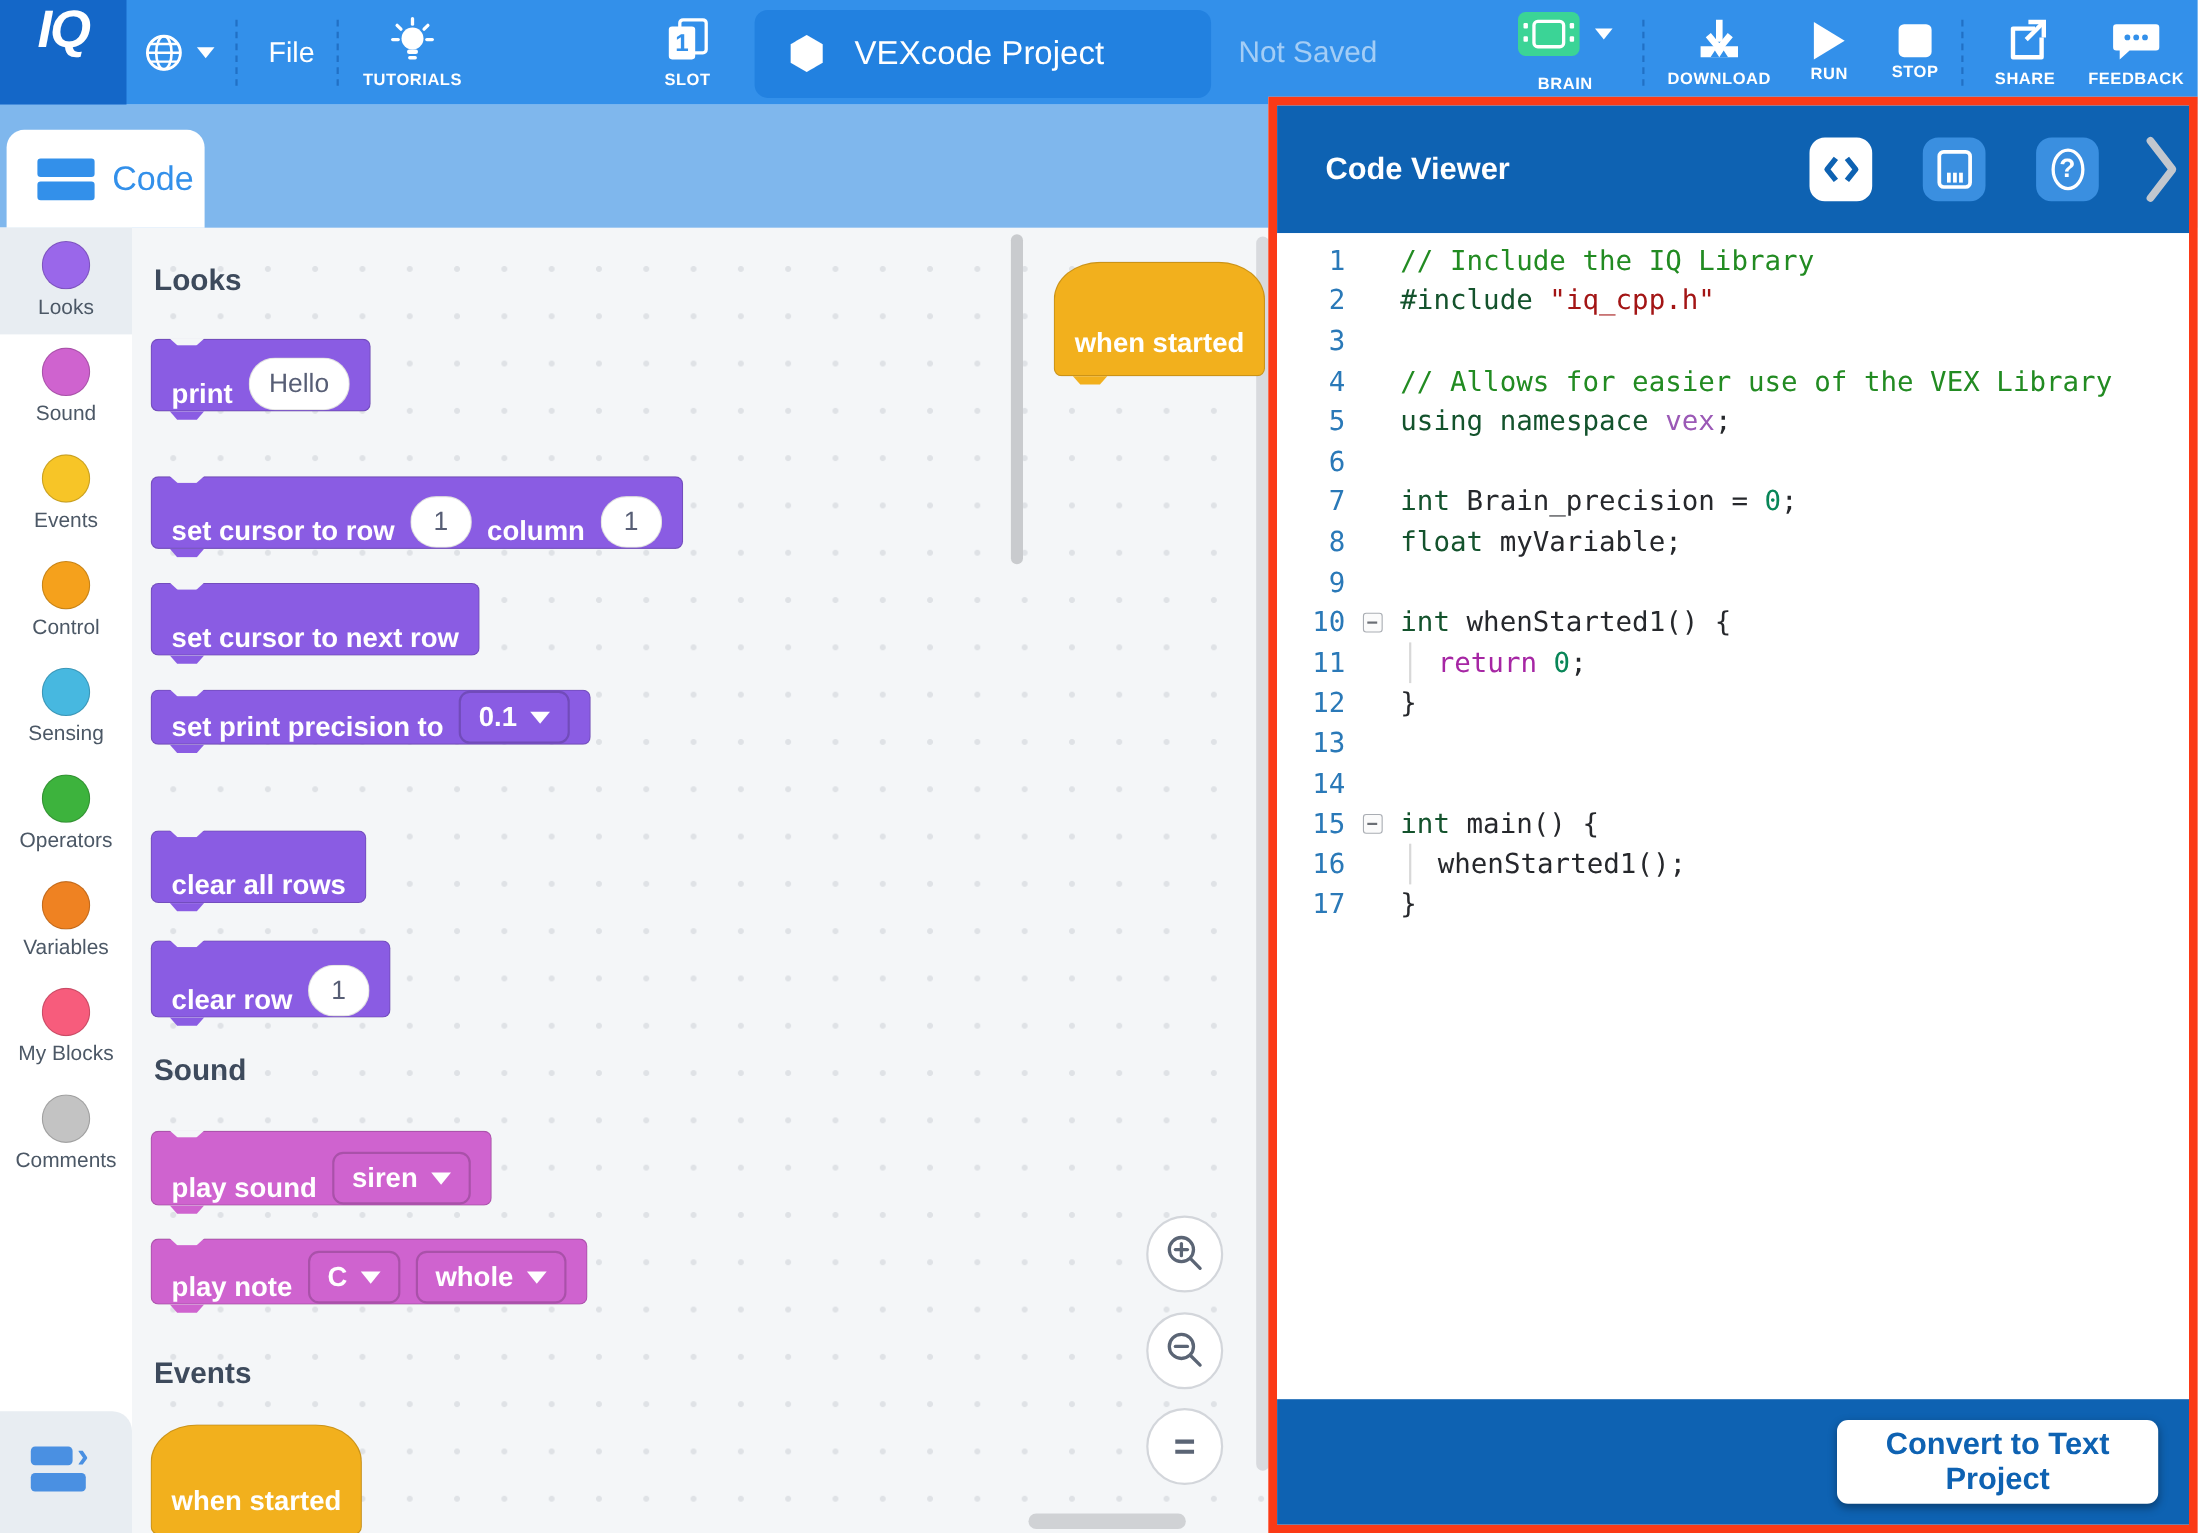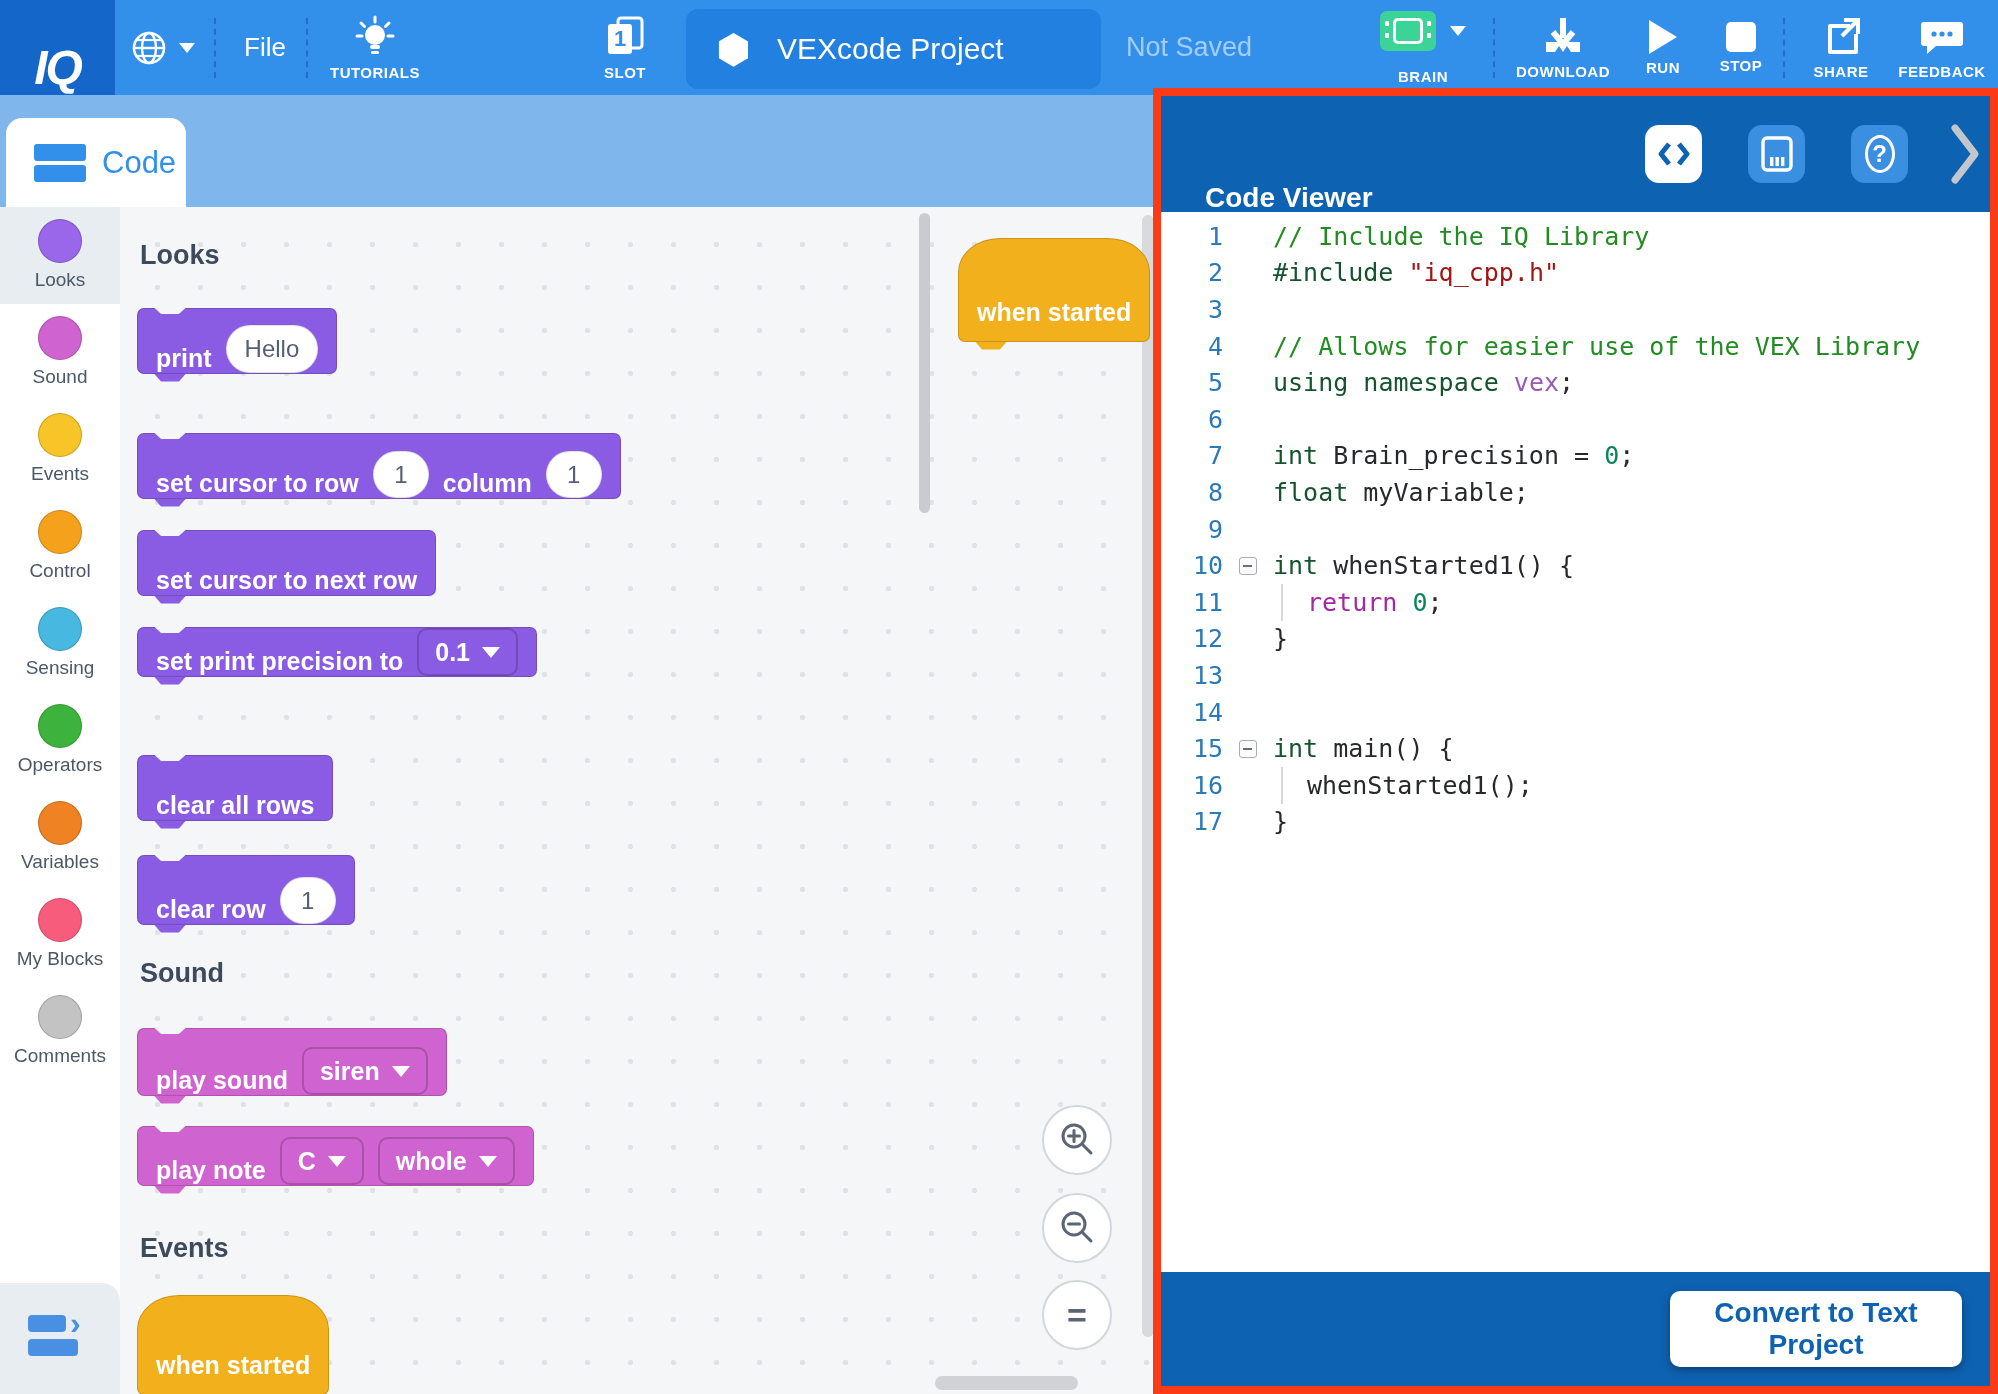--- a/index.html
+++ b/index.html
@@ -3,21 +3,21 @@
 <meta charset="utf-8">
 <style>
   * { margin:0; padding:0; box-sizing:border-box; }
   html,body { width:1998px; height:1394px; overflow:hidden; background:#fff;
     font-family:"Liberation Sans", sans-serif; }
   #app { position:relative; width:1998px; height:1394px; overflow:hidden; }
 
   
   .toolbar { position:absolute; left:0; top:0; width:1998px; height:95px; background:#3390ea; z-index:3; }
   .logo-tab { position:absolute; left:0; top:0; width:115px; height:95px; background:#1467c8;
-    display:flex; align-items:flex-end; justify-content:center; color:#fff;
+    display:flex; align-items:flex-start; justify-content:center; color:#fff;
     font-size:48px; font-weight:900; font-style:italic; letter-spacing:-2px; }
   .tb-item { position:absolute; top:0; height:95px; display:flex; flex-direction:column;
     align-items:center; justify-content:center; color:#fff; }
   .tb-label { font-size:15px; font-weight:700; letter-spacing:.5px; margin-top:5px; }
   .tb-text { font-size:26px; font-weight:400; }
   .tb-divider { position:absolute; top:18px; height:60px; width:0;
     border-left:2px dashed rgba(15,80,160,.5); }
   .caret { width:0; height:0; border-left:8px solid transparent; border-right:8px solid transparent;
     border-top:10px solid #fff; }
   .proj-tab { position:absolute; left:686px; top:9px; width:415px; height:80px; background:#2281e0;
@@ -94,21 +94,21 @@
   .zoom-btn { position:absolute; left:1042px; width:70px; height:70px; border-radius:50%; background:#fff;
     border:2.5px solid #d3d6db; z-index:2; display:flex; align-items:center; justify-content:center;
     color:#5b6575; }
   .zoom-eq { font-size:34px; font-weight:800; letter-spacing:0; }
 
   
   .panel { position:absolute; left:1153px; top:88px; width:845px; height:1306px;
     border:8px solid #fb3a16; background:#fff; z-index:5; }
   .panel-header { position:absolute; left:0; top:0; width:829px; height:116px; background:#0e62b2; }
   .panel-title { position:absolute; left:44px; top:0; height:116px; display:flex; align-items:center;
-    color:#fff; font-size:28px; font-weight:600;margin-top:44px; }
+    color:#fff; font-size:28px; font-weight:600; }
   .ph-btn { position:absolute; top:29px; width:57px; height:58px; border-radius:14px;
     display:flex; align-items:center; justify-content:center; cursor:pointer; }
   .ph-btn.active { background:#fff; }
   .ph-btn.blue { background:#3a8fe0; }
   .help-oval { width:30px; height:38px; border:3px solid #fff; border-radius:50%;
     display:flex; align-items:center; justify-content:center; color:#fff; font-size:24px; font-weight:700; }
   .panel-code { position:absolute; left:0; top:116px; width:829px; height:1060px; background:#fff;
     padding-top:6px; font-family:"DejaVu Sans Mono", monospace; font-size:25px; }
   .code-row { display:flex; height:36.6px; align-items:center; }
   .ln { width:78px; text-align:right; padding-right:16px; color:#2a79b8; flex:0 0 78px; }

